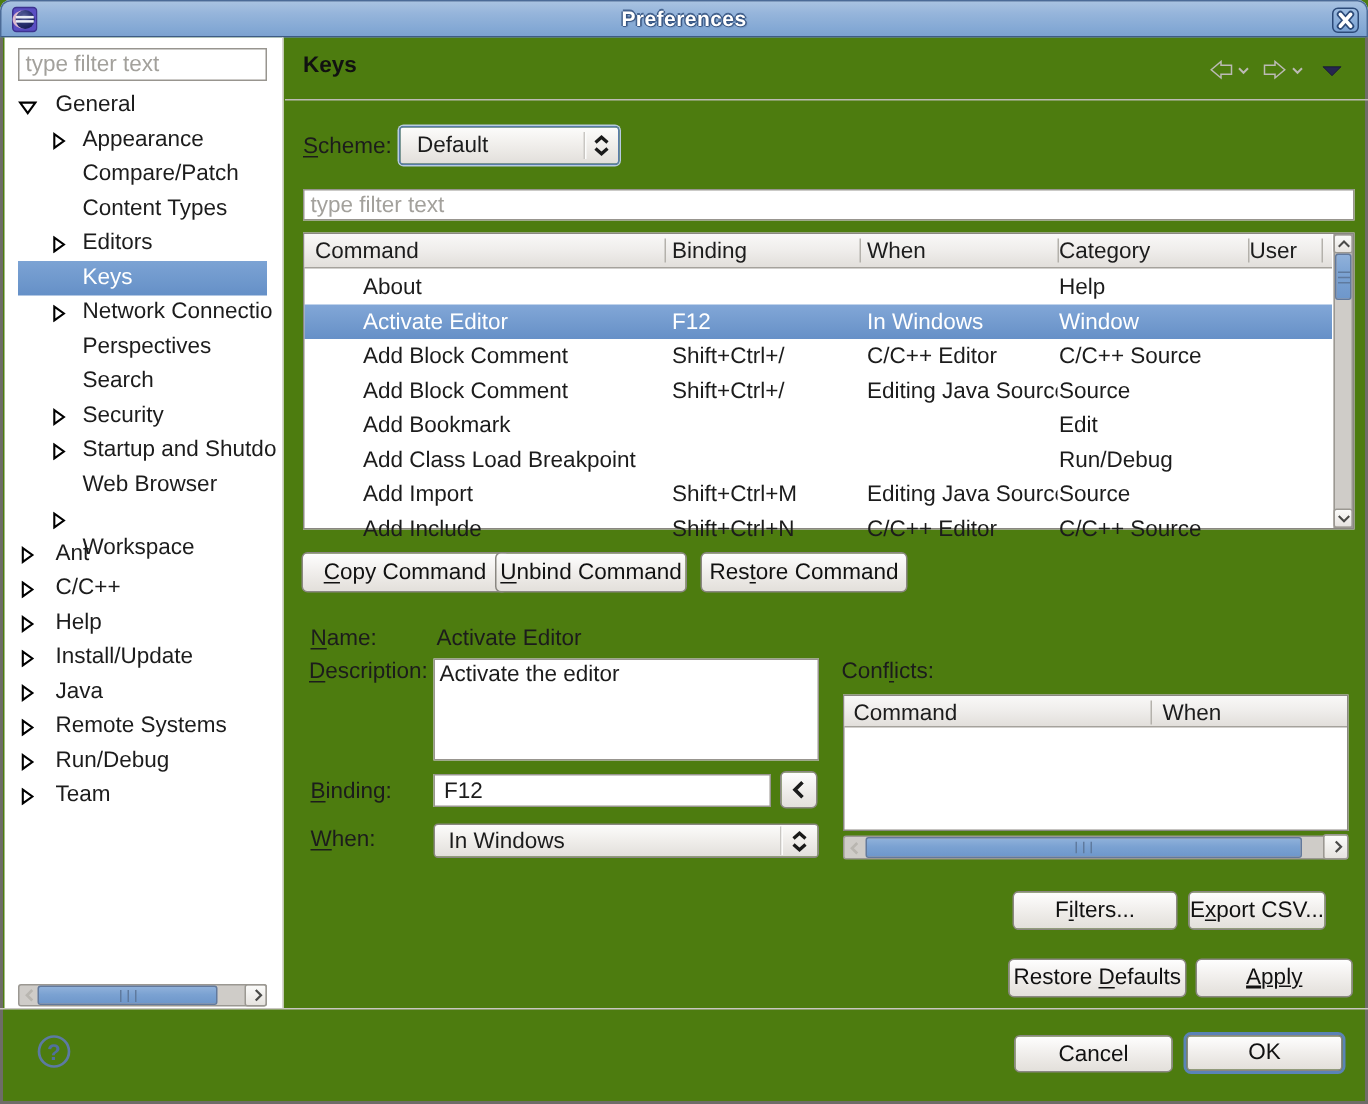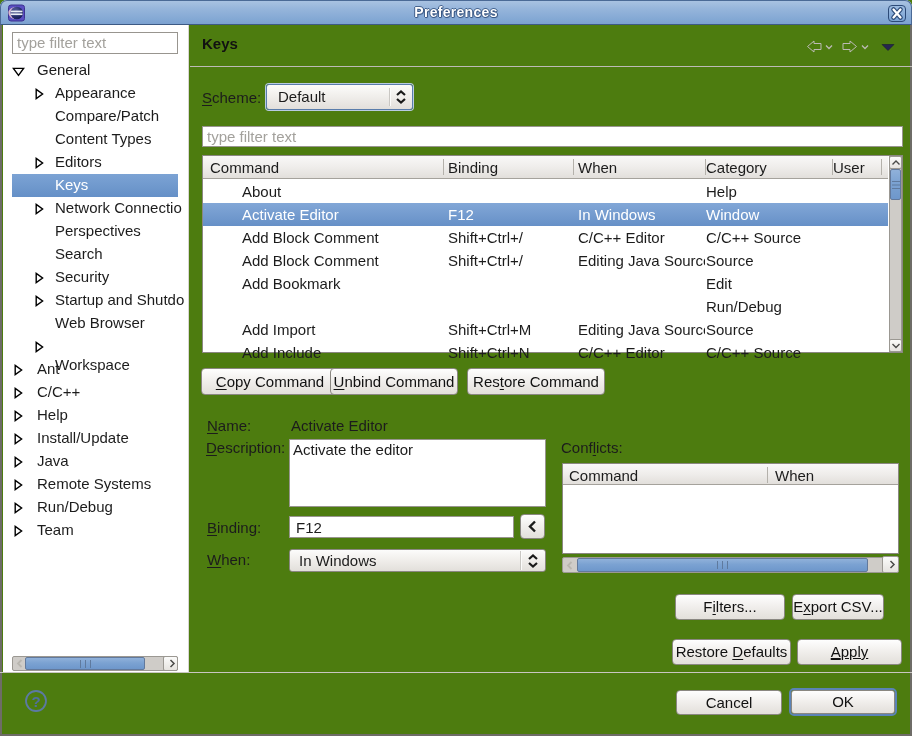--- a/index.html
+++ b/index.html
@@ -283,20 +283,21 @@
         <div style="left:39px;">Add Block Comment</div>
         <div style="left:245px;">Shift+Ctrl+/</div>
         <div style="left:375px;width:127px;overflow:hidden;">Editing Java Source</div>
         <div style="left:503px;">Source</div>
       </div>
       <div class="trow" style="top:116px;">
         <div style="left:39px;">Add Bookmark</div>
         <div style="left:503px;">Edit</div>
       </div>
       <div class="trow" style="top:139px;">
+        <div style="left:39px;">Add Class Load Breakpoint</div>
         <div style="left:503px;">Run/Debug</div>
       </div>
       <div class="trow" style="top:162px;">
         <div style="left:39px;">Add Import</div>
         <div style="left:245px;">Shift+Ctrl+M</div>
         <div style="left:375px;width:127px;overflow:hidden;">Editing Java Source</div>
         <div style="left:503px;">Source</div>
       </div>
       <div class="trow" style="top:185px;">
         <div style="left:39px;">Add Include</div>

